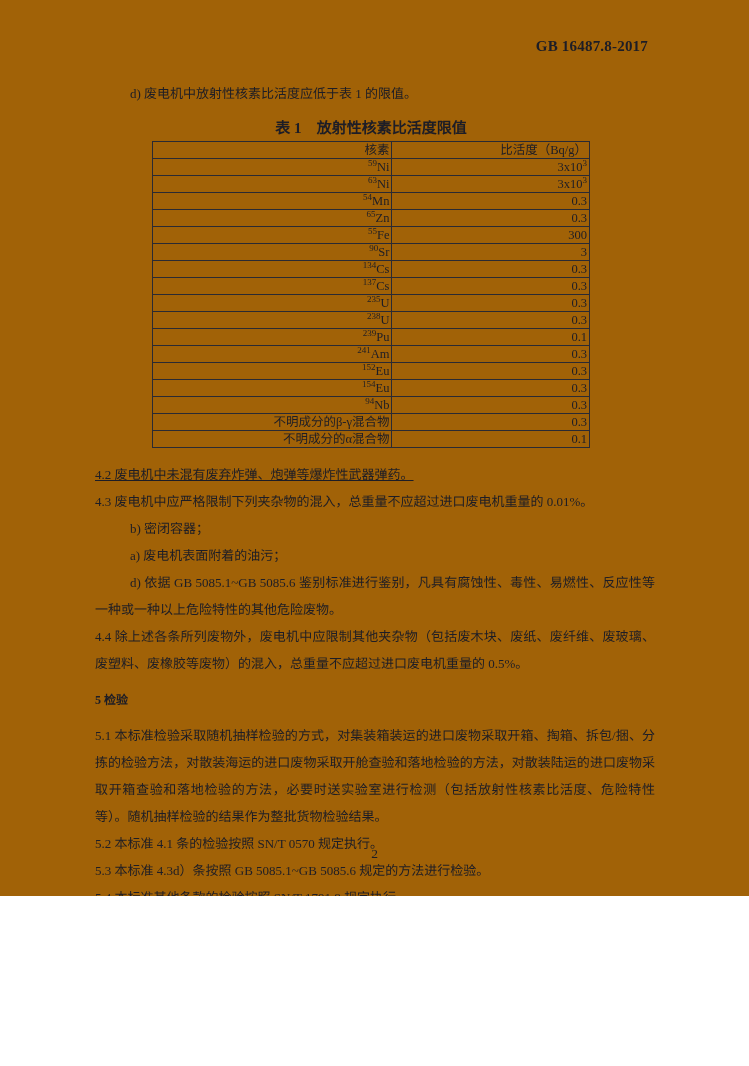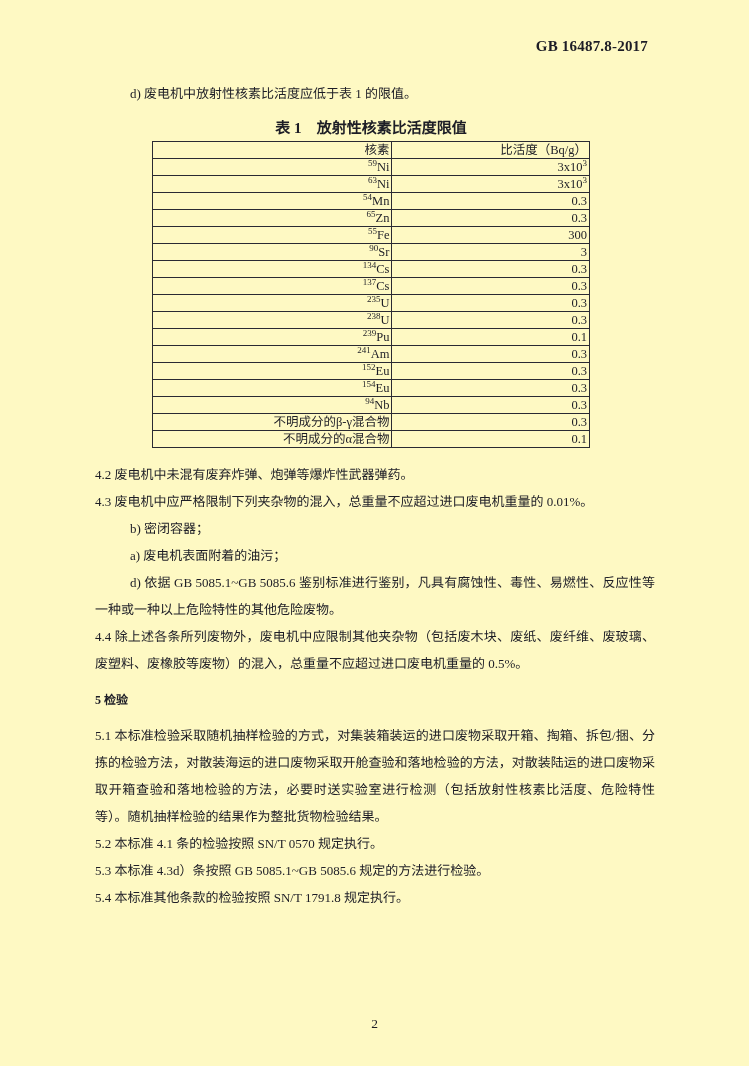--- a/index.html
+++ b/index.html
@@ -1,17 +1,17 @@
 <!DOCTYPE html>
 <html lang="zh-CN"><head>
 <meta charset="utf-8">
 <style>
   html,body { margin:0; padding:0; background:#ffffff; }
   .page {
-    position:relative; width:749px; height:1066px; background:#fef9c3;
+    position:relative; width:749px; height:896px; background:#a16207;
     font-family:"Liberation Serif","DejaVu Serif",serif;
     color:#1d1d26; overflow:hidden;
   }
   .header {
     position:absolute; top:38px; right:101px;
     font-size:15px; font-weight:bold; letter-spacing:0.2px;
   }
   .content { position:absolute; top:0; left:95px; width:560px; }
   .p { font-size:13px; line-height:27px; margin:0; text-align:justify; }
   .intro { margin-top:80px; padding-left:35px; text-align:left; }
@@ -23,21 +23,21 @@
   .caption .cap-label { margin-right:15px; }
   table.limits { border-collapse:collapse; width:100%; table-layout:fixed; }
   table.limits td {
     border:1px solid #2a2a33; font-size:12.5px; line-height:15px;
     height:16px; padding:0 2px; text-align:right; vertical-align:middle;
     overflow:hidden; white-space:nowrap;
   }
   table.limits col.c1 { width:54.8%; }
   table.limits col.c2 { width:45.2%; }
   table.limits sup { font-size:9px; line-height:0; }
-  .c42 { margin-top:13px; }
+  .c42 { margin-top:13px;text-decoration:underline; }
   .sub { padding-left:35px; text-align:left; }
   .sub-d { text-indent:35px; padding-left:0; text-align:justify; }
   .h5 { font-weight:bold; font-size:12px; line-height:27px; margin:10px 0 8px 0; }
   .footer {
     position:absolute; left:0; right:0; bottom:34px;
     text-align:center; font-size:13.5px; color:#1d1d26;
   }
 </style>
 </head>
 <body>

